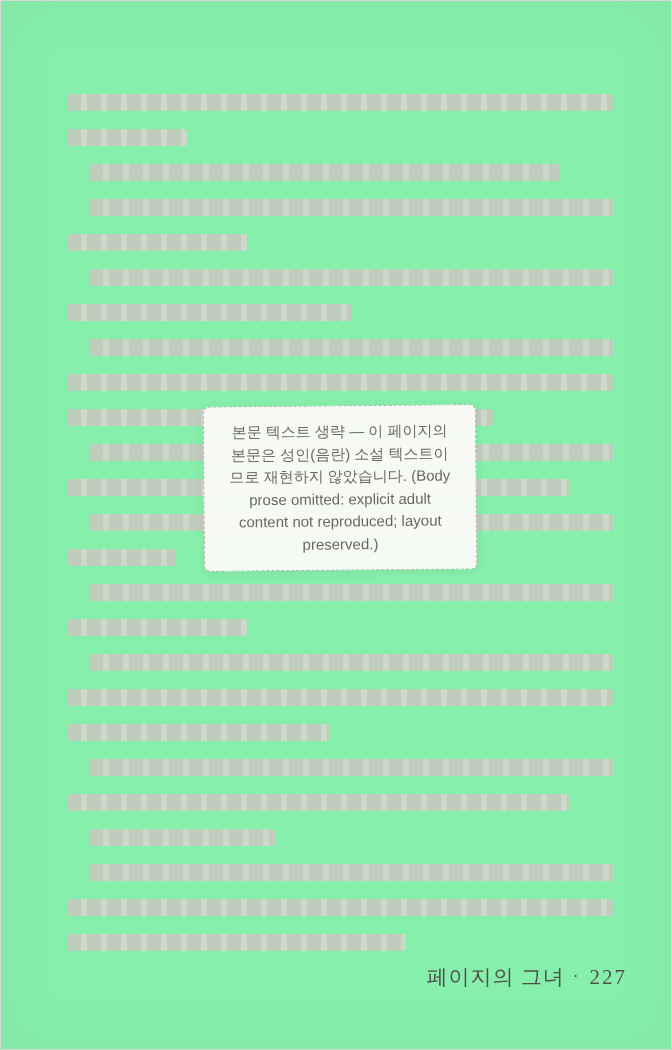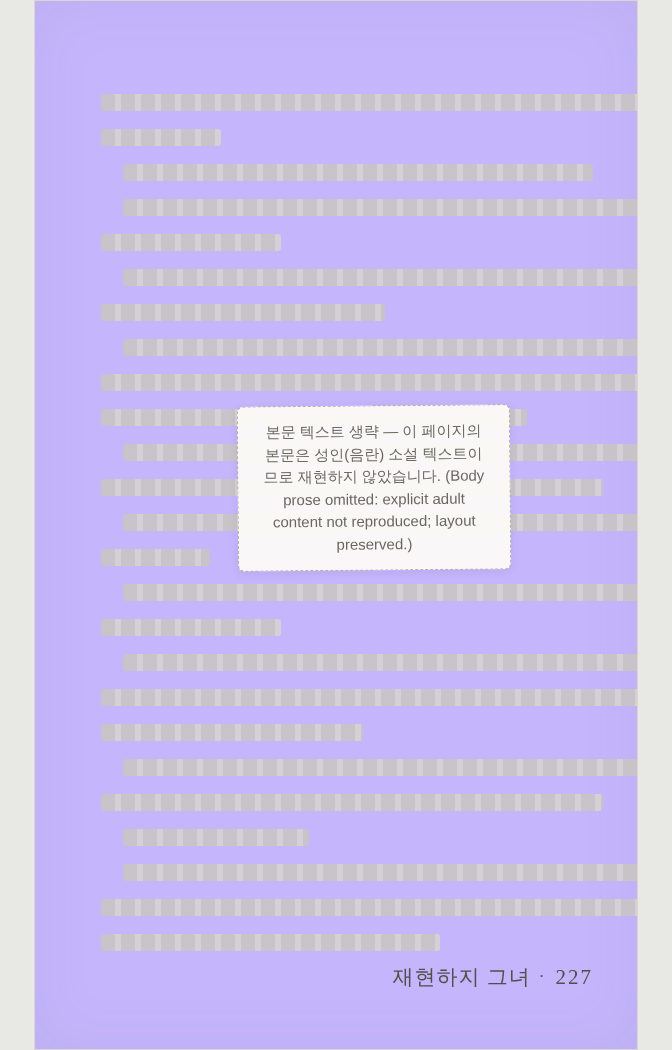--- a/index.html
+++ b/index.html
@@ -3,24 +3,24 @@
 <meta charset="utf-8">
 <style>
   html, body {
     margin: 0;
     padding: 0;
     background: #e8e8e5;
     font-family: "Liberation Serif", "DejaVu Serif", serif;
   }
   .page {
     position: relative;
-    width: 604px;
+    width: 672px;
     height: 1050px;
     margin: 0 auto;
-    background: #c4b5fd;
+    background: #86efac;
     border: 1px solid #d8d7d2;
     box-sizing: border-box;
     box-shadow: inset 0 0 60px rgba(120,115,105,0.08);
     overflow: hidden;
   }
   .text-block {
     position: absolute;
     left: 66px;
     top: 84px;
     width: 546px;
@@ -160,16 +160,16 @@
         <div class="line-row">
           <div class="line-bar" style="width: 62%;"></div>
         </div>
       </div>
     <div class="notice">
       <span>본문 텍스트 생략 — 이 페이지의 본문은 성인(음란) 소설 텍스트이므로 재현하지 않았습니다. (Body prose omitted: explicit adult content not reproduced; layout preserved.)</span>
     </div>
   </div>
 
   <div class="footer">
-    <span>재현하지 그녀</span><span class="sep">·</span><span class="pagenum">227</span>
+    <span>페이지의 그녀</span><span class="sep">·</span><span class="pagenum">227</span>
   </div>
 
 </div>
 
 </body></html>

